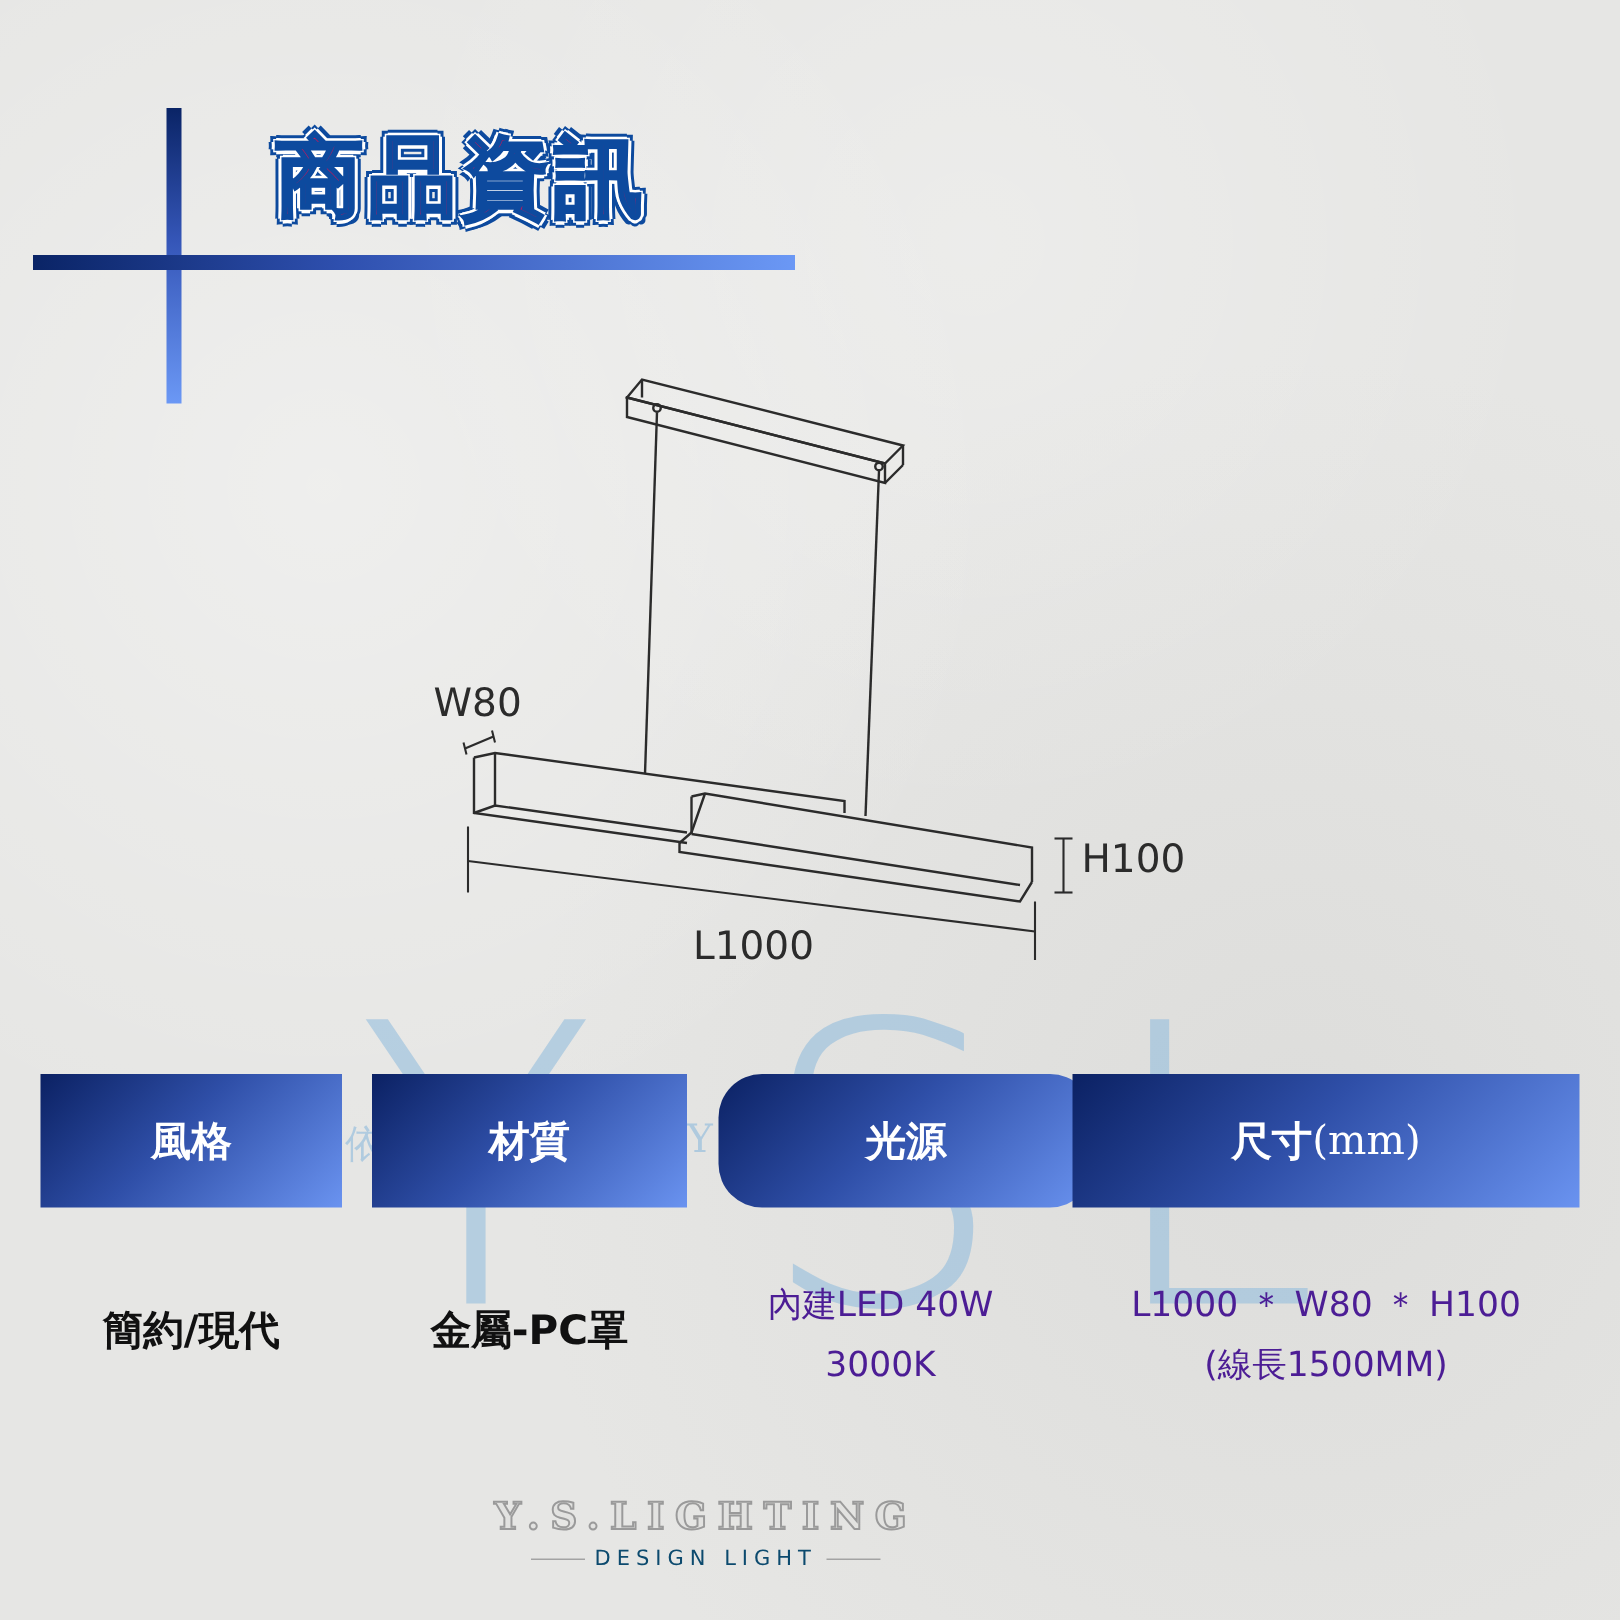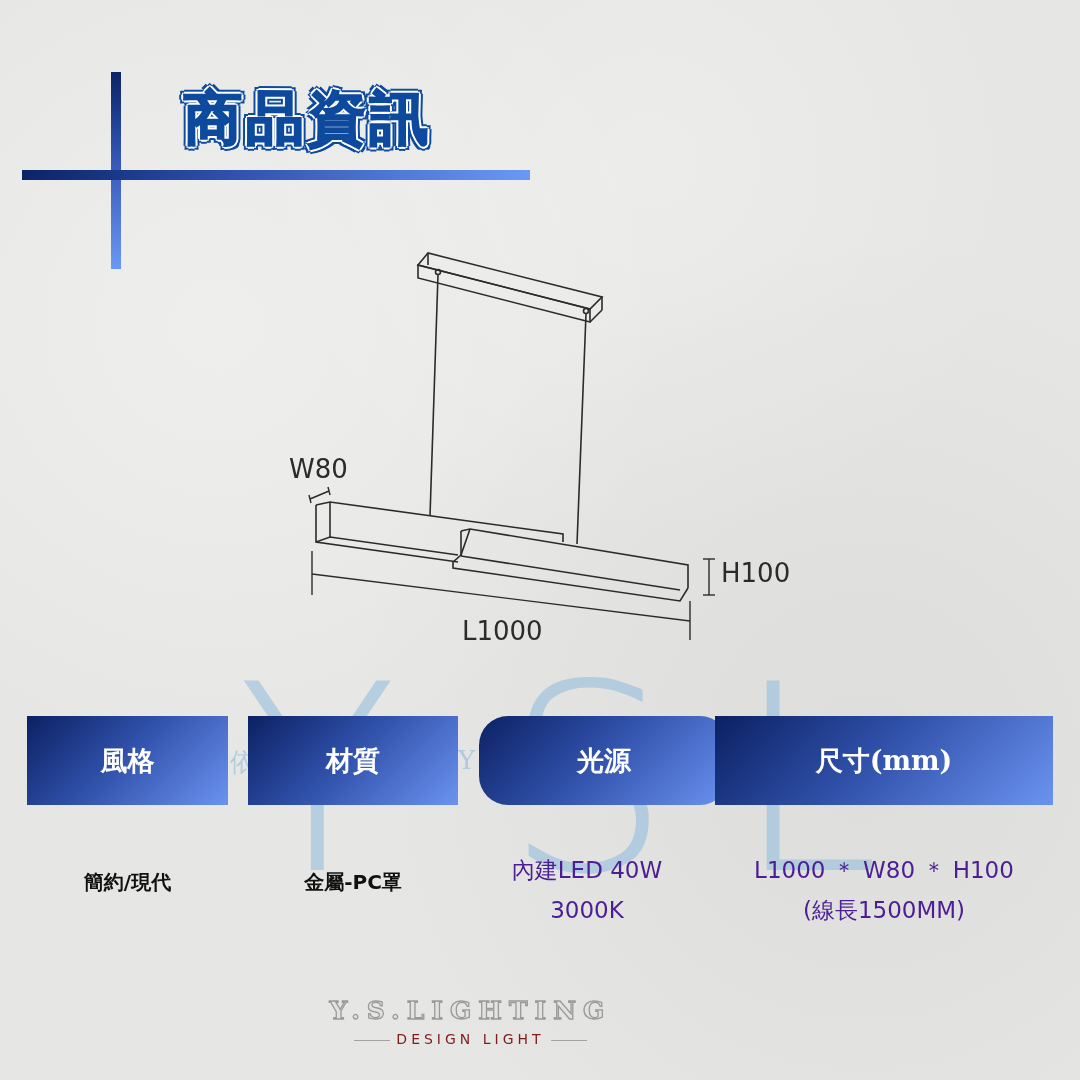--- a/index.html
+++ b/index.html
@@ -13,21 +13,21 @@
     font-family: "DejaVu Sans", sans-serif;
   }
   .abs { position: absolute; }
 
   
   .vline { left: 111px; top: 72px; width: 10px; height: 197px;
     background: linear-gradient(to bottom, #0a2466, #3556b8 45%, #6b98f5); }
   .hline { left: 22px; top: 170px; width: 508px; height: 10px;
     background: linear-gradient(to right, #0a2466, #2e4fae 40%, #6b98f5); }
   .title { left: 184px; top: 80px; font-size: 58px; font-weight: bold; letter-spacing: 4px;
-    color: #0369a1;
+    color: #be185d;
     -webkit-text-stroke: 2px #0d4a9e;
     text-shadow:
       3px 0 0 #fff, -3px 0 0 #fff, 0 3px 0 #fff, 0 -3px 0 #fff,
       2px 2px 0 #fff, -2px -2px 0 #fff, 2px -2px 0 #fff, -2px 2px 0 #fff,
       5px 0 0 #0d4a9e, -5px 0 0 #0d4a9e, 0 5px 0 #0d4a9e, 0 -5px 0 #0d4a9e,
       4px 4px 0 #0d4a9e, -4px -4px 0 #0d4a9e, 4px -4px 0 #0d4a9e, -4px 4px 0 #0d4a9e;
     font-family: "DejaVu Sans", sans-serif; }
 
   
   .diagram { left: 0; top: 0; width: 1080px; height: 700px; }
@@ -35,31 +35,31 @@
 
   
   .wm { font-family: "DejaVu Sans", sans-serif; font-weight: 300; color: rgba(140,185,220,0.55);
     font-size: 260px; line-height: 1; }
   .wm-sub { font-family: "DejaVu Serif", serif; color: rgba(140,185,220,0.6); font-size: 26px; }
 
   
   .hbox { top: 716px; height: 89px; display: flex; align-items: center; justify-content: center;
     background: linear-gradient(135deg, #0b2163 0%, #2f4fa8 45%, #6a93f0 100%);
     color: #fff; font-size: 27px; font-weight: bold; }
-  .hbox .latin { font-family: "DejaVu Serif", serif; font-weight: bold; }
+  .hbox .latin { font-family: "DejaVu Serif", serif; font-weight: normal; }
 
   .val { text-align: center; color: #111; }
-  .val.bold { font-weight: bold; font-size: 20px; }
+  .val.bold { font-weight: bold; font-size: 27px; }
   .val.light { font-size: 23px; line-height: 40px; color: #4c1d95; }
 
   
   .logo { left: 0; width: 941px; top: 996px; text-align: center; }
   .logo-main { font-family: "DejaVu Serif", serif; font-weight: bold; font-size: 25px; letter-spacing: 7px;
     color: #e2e2e0; -webkit-text-stroke: 1.3px #9a9a9a; }
-  .logo-sub { margin-top: 6px; font-size: 14px; letter-spacing: 4px; color: #7f1d1d; font-family: "DejaVu Sans", sans-serif; }
+  .logo-sub { margin-top: 6px; font-size: 14px; letter-spacing: 4px; color: #0c4a6e; font-family: "DejaVu Sans", sans-serif; }
   .logo-sub .dash { display: inline-block; width: 36px; height: 1px; background: #a3a3a3; vertical-align: middle; margin: 0 6px; }
 </style>
 </head>
 <body>
 
 <div class="abs wm" style="left:238px; top:650px;">Y</div>
 <div class="abs wm" style="left:505px; top:650px;">S</div>
 <div class="abs wm" style="left:735px; top:650px;">L</div>
 <div class="abs wm-sub" style="left:230px; top:745px;">依</div>
 <div class="abs wm-sub" style="left:458px; top:745px;">Y</div>

